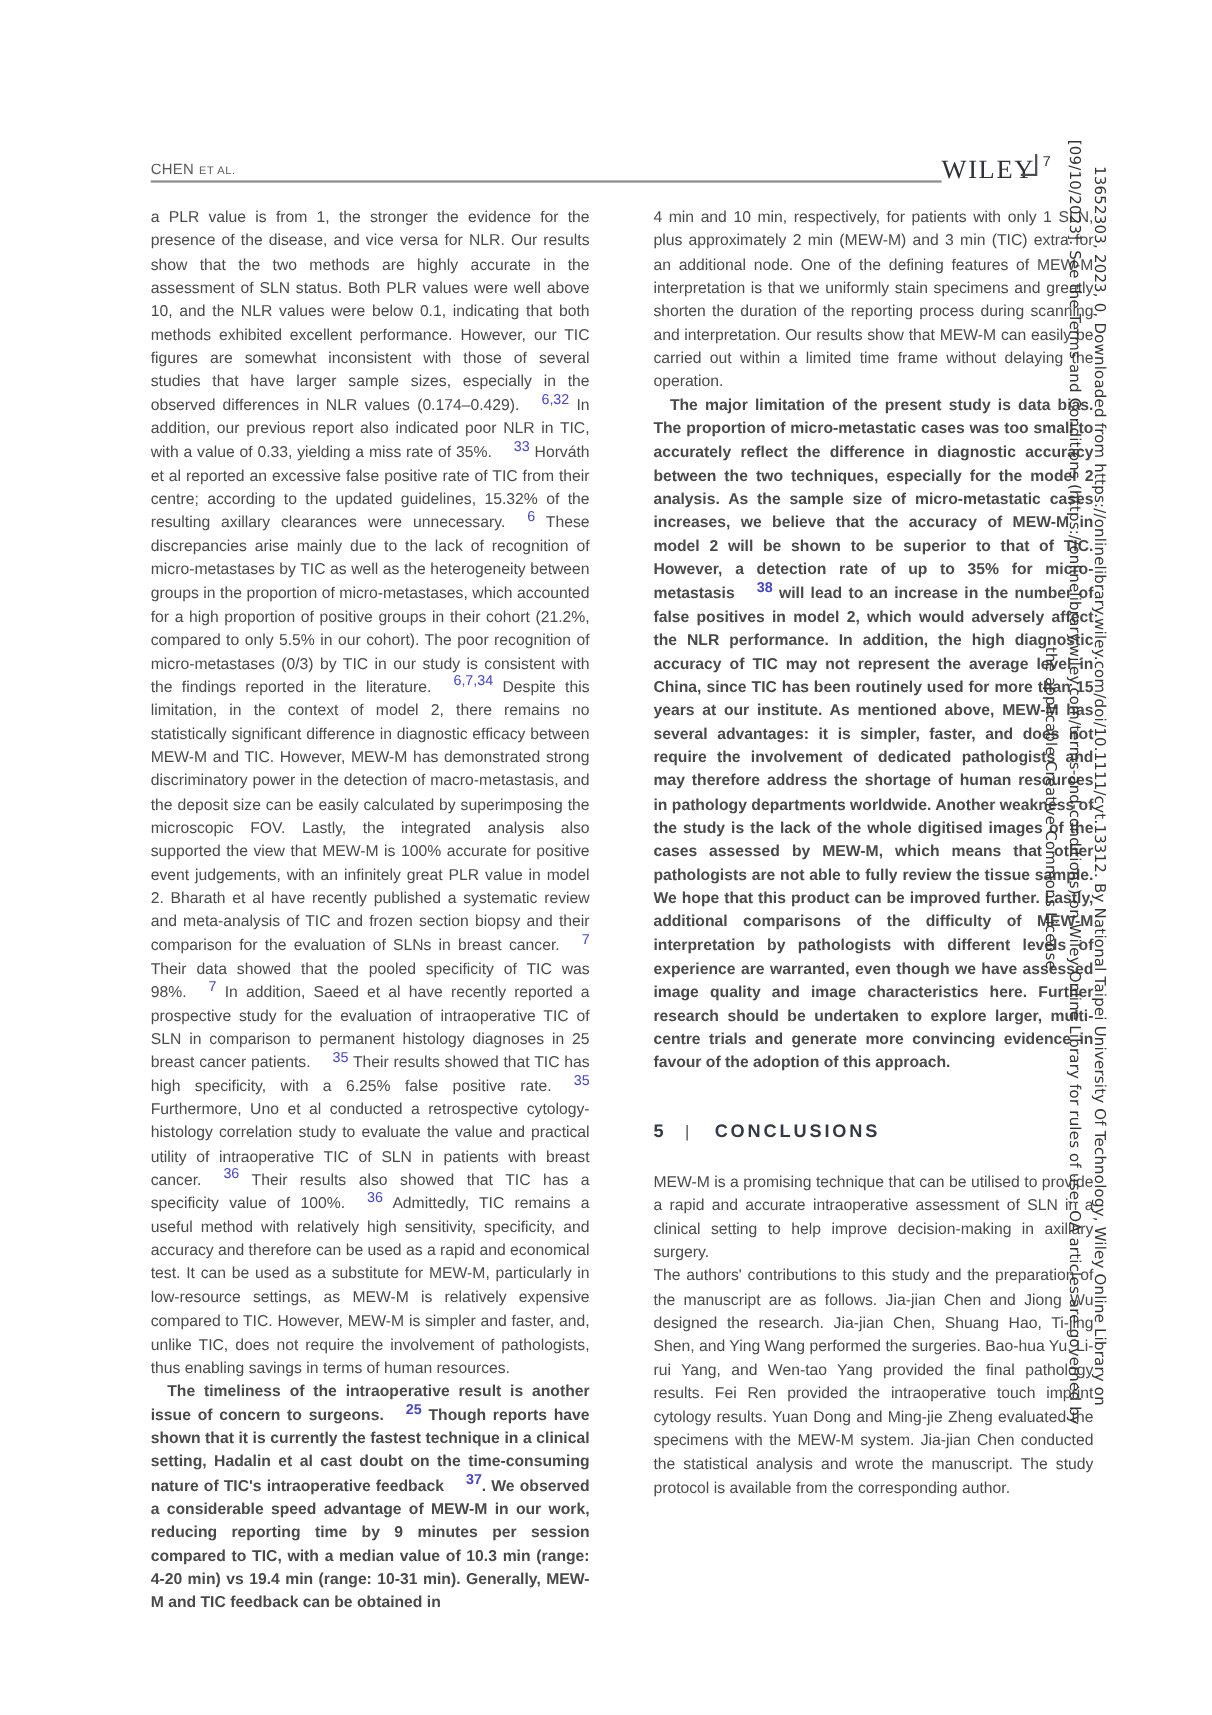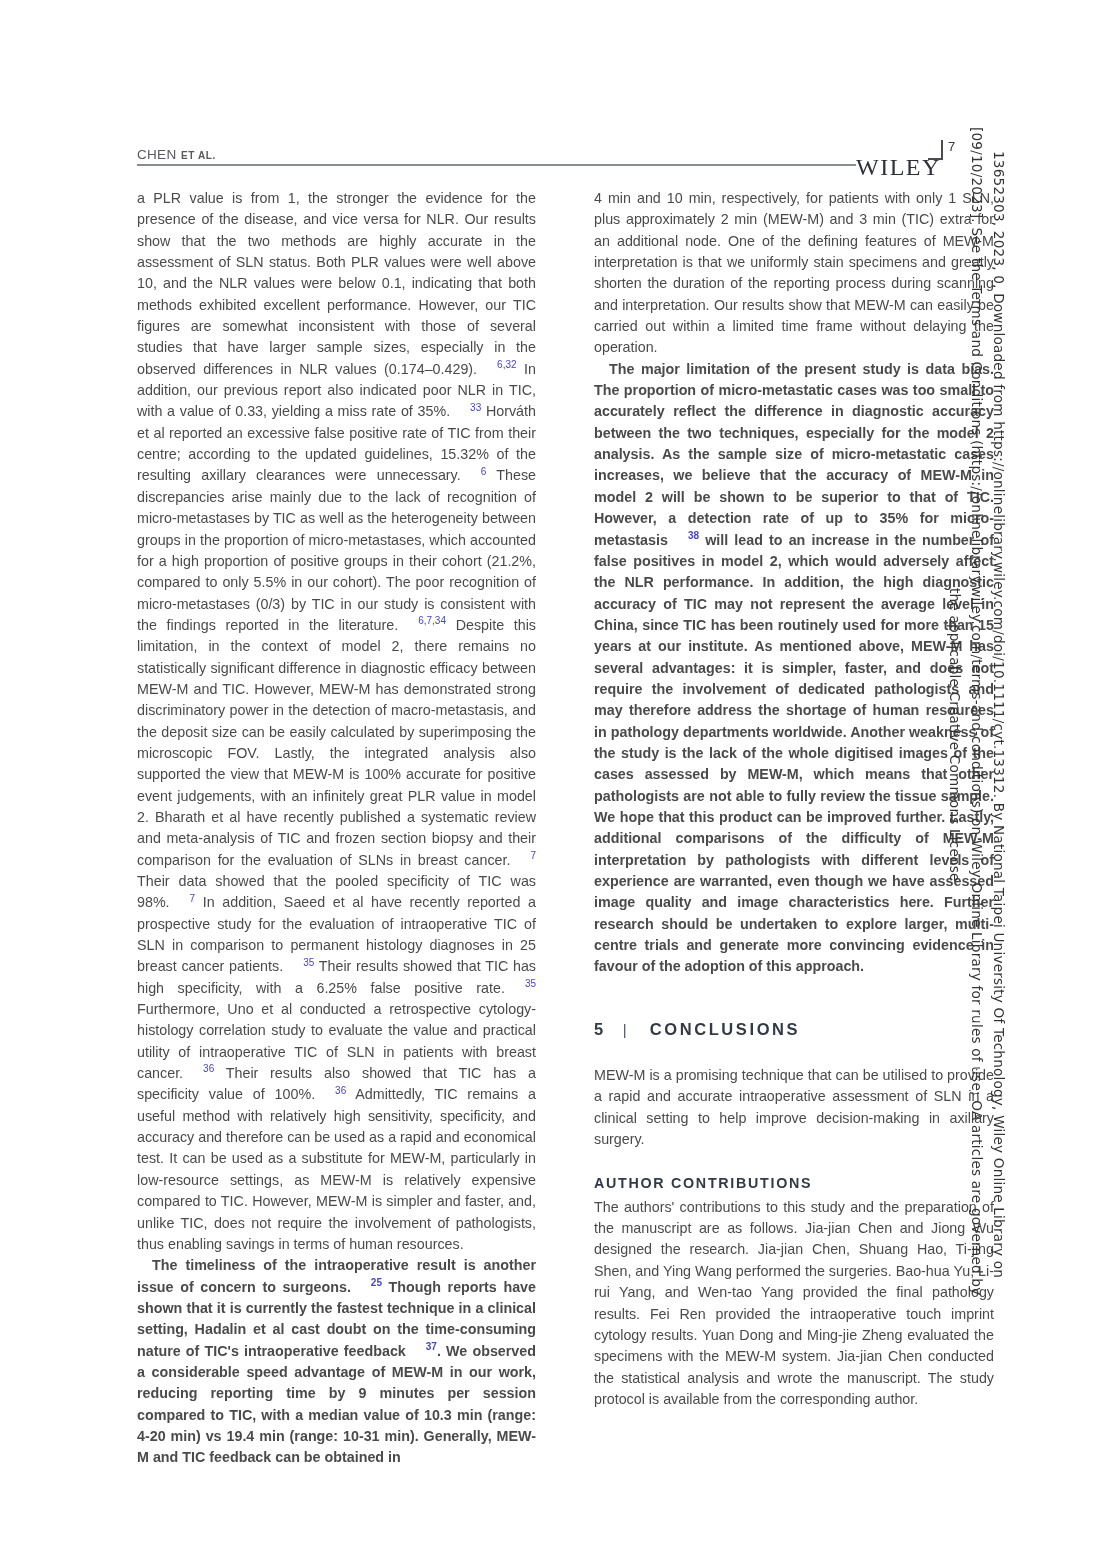--- a/index.html
+++ b/index.html
@@ -4,40 +4,40 @@
 <style>
   html,body{margin:0;padding:0;background:#e8e8e8;}
   .page{
     position:relative;width:1102px;height:1559px;background:#ffffff;
     margin:0 auto;overflow:hidden;
     font-family:"Liberation Sans","DejaVu Sans",sans-serif;
   }
   
   .running-head{position:absolute;left:137px;top:145px;color:#56585c;white-space:nowrap;}
   .rh-main{font-size:13.5px;letter-spacing:.3px;text-align:right;}
-  .rh-suffix{font-size:10px;letter-spacing:.6px;font-weight:bold;}
+  .rh-suffix{font-size:10px;letter-spacing:.6px;}
   .header-rule{position:absolute;left:137px;top:164px;width:719px;height:2px;background:#898c90;}
   .wiley{
-    position:absolute;left:856px;top:154px;
+    position:absolute;left:856px;top:142px;
     font-family:"Liberation Serif","DejaVu Serif",serif;
     font-size:24px;letter-spacing:1.5px;color:#2e3238;
   }
   .corner-dash{position:absolute;left:928px;top:158px;width:14px;height:1.6px;background:#4a4c50;}
   .corner-vbar{position:absolute;left:941px;top:140px;width:1.6px;height:19.6px;background:#4a4c50;}
   .page-number{position:absolute;left:948px;top:139px;font-size:13px;color:#35373b;}
   
   .col{
     position:absolute;top:188px;width:399px;
     color:#4a4a4a;font-size:14.3px;line-height:21.35px;text-align:justify;
   }
   #col-left{left:137px;}
   #col-right{left:566px;width:400px;margin-left:28px;}
   .para{margin:0;}
   .para.indent{text-indent:15px;font-weight:bold;}
-  sup.ref{color:var(--ref-color,#4545c8);font-size:10px;line-height:0;padding-left:20px;}
+  sup.ref{color:var(--ref-color,#4545c8);font-size:13px;line-height:0;padding-left:20px;}
   .section-heading{
     margin-top:41px;margin-bottom:25px;display:flex;align-items:baseline;
     color:#333a45;font-weight:bold;font-size:16.5px;letter-spacing:2.6px;text-align:left;
   }
   .sec-num{margin-right:17px;}
   .sec-bar{font-weight:normal;color:#4d535c;margin-right:23px;font-size:15px;letter-spacing:0;}
   .sub-heading{
     margin-top:23px;margin-bottom:2px;
     color:#333a45;font-weight:bold;font-size:14.3px;letter-spacing:1.7px;text-align:left;
   }
@@ -72,21 +72,20 @@
     </section>
   <section class="col" id="col-right">
       <p class="para">4 min and 10 min, respectively, for patients with only 1 SLN, plus approximately 2 min (MEW-M) and 3 min (TIC) extra for an additional node. One of the defining features of MEW-M interpretation is that we uniformly stain specimens and greatly shorten the duration of the reporting process during scanning and interpretation. Our results show that MEW-M can easily be carried out within a limited time frame without delaying the operation.</p>
       <p class="para indent">The major limitation of the present study is data bias. The proportion of micro-metastatic cases was too small to accurately reflect the difference in diagnostic accuracy between the two techniques, especially for the model 2 analysis. As the sample size of micro-metastatic cases increases, we believe that the accuracy of MEW-M in model 2 will be shown to be superior to that of TIC. However, a detection rate of up to 35% for micro-metastasis<sup class="ref">38</sup> will lead to an increase in the number of false positives in model 2, which would adversely affect the NLR performance. In addition, the high diagnostic accuracy of TIC may not represent the average level in China, since TIC has been routinely used for more than 15 years at our institute. As mentioned above, MEW-M has several advantages: it is simpler, faster, and does not require the involvement of dedicated pathologists and may therefore address the shortage of human resources in pathology departments worldwide. Another weakness of the study is the lack of the whole digitised images of the cases assessed by MEW-M, which means that other pathologists are not able to fully review the tissue sample. We hope that this product can be improved further. Lastly, additional comparisons of the difficulty of MEW-M interpretation by pathologists with different levels of experience are warranted, even though we have assessed image quality and image characteristics here. Further research should be undertaken to explore larger, multi-centre trials and generate more convincing evidence in favour of the adoption of this approach.</p>
       <div class="section-heading">
         <span class="sec-num">5</span>
         <span class="sec-bar">|</span>
         <span class="sec-title">CONCLUSIONS</span>
       </div>
       <p class="para">MEW-M is a promising technique that can be utilised to provide a rapid and accurate intraoperative assessment of SLN in a clinical setting to help improve decision-making in axillary surgery.</p>
-      <div class="sub-heading">AUTHOR CONTRIBUTIONS</div>
       <p class="para">The authors' contributions to this study and the preparation of the manuscript are as follows. Jia-jian Chen and Jiong Wu designed the research. Jia-jian Chen, Shuang Hao, Ti-jing Shen, and Ying Wang performed the surgeries. Bao-hua Yu, Li-rui Yang, and Wen-tao Yang provided the final pathology results. Fei Ren provided the intraoperative touch imprint cytology results. Yuan Dong and Ming-jie Zheng evaluated the specimens with the MEW-M system. Jia-jian Chen conducted the statistical analysis and wrote the manuscript. The study protocol is available from the corresponding author.</p>
     </section>
 
   <div class="sidebar-line stamp-1">13652303, 2023, 0, Downloaded from https://onlinelibrary.wiley.com/doi/10.1111/cyt.13312. By National Taipei University Of Technology, Wiley Online Library on</div>
   <div class="sidebar-line stamp-2">[09/10/2023]. See the Terms and Conditions (https://onlinelibrary.wiley.com/terms-and-conditions) on Wiley Online Library for rules of use; OA articles are governed by</div>
   <div class="sidebar-line stamp-3">the applicable Creative Commons License</div>
 
 </div>
 
 </body></html>

